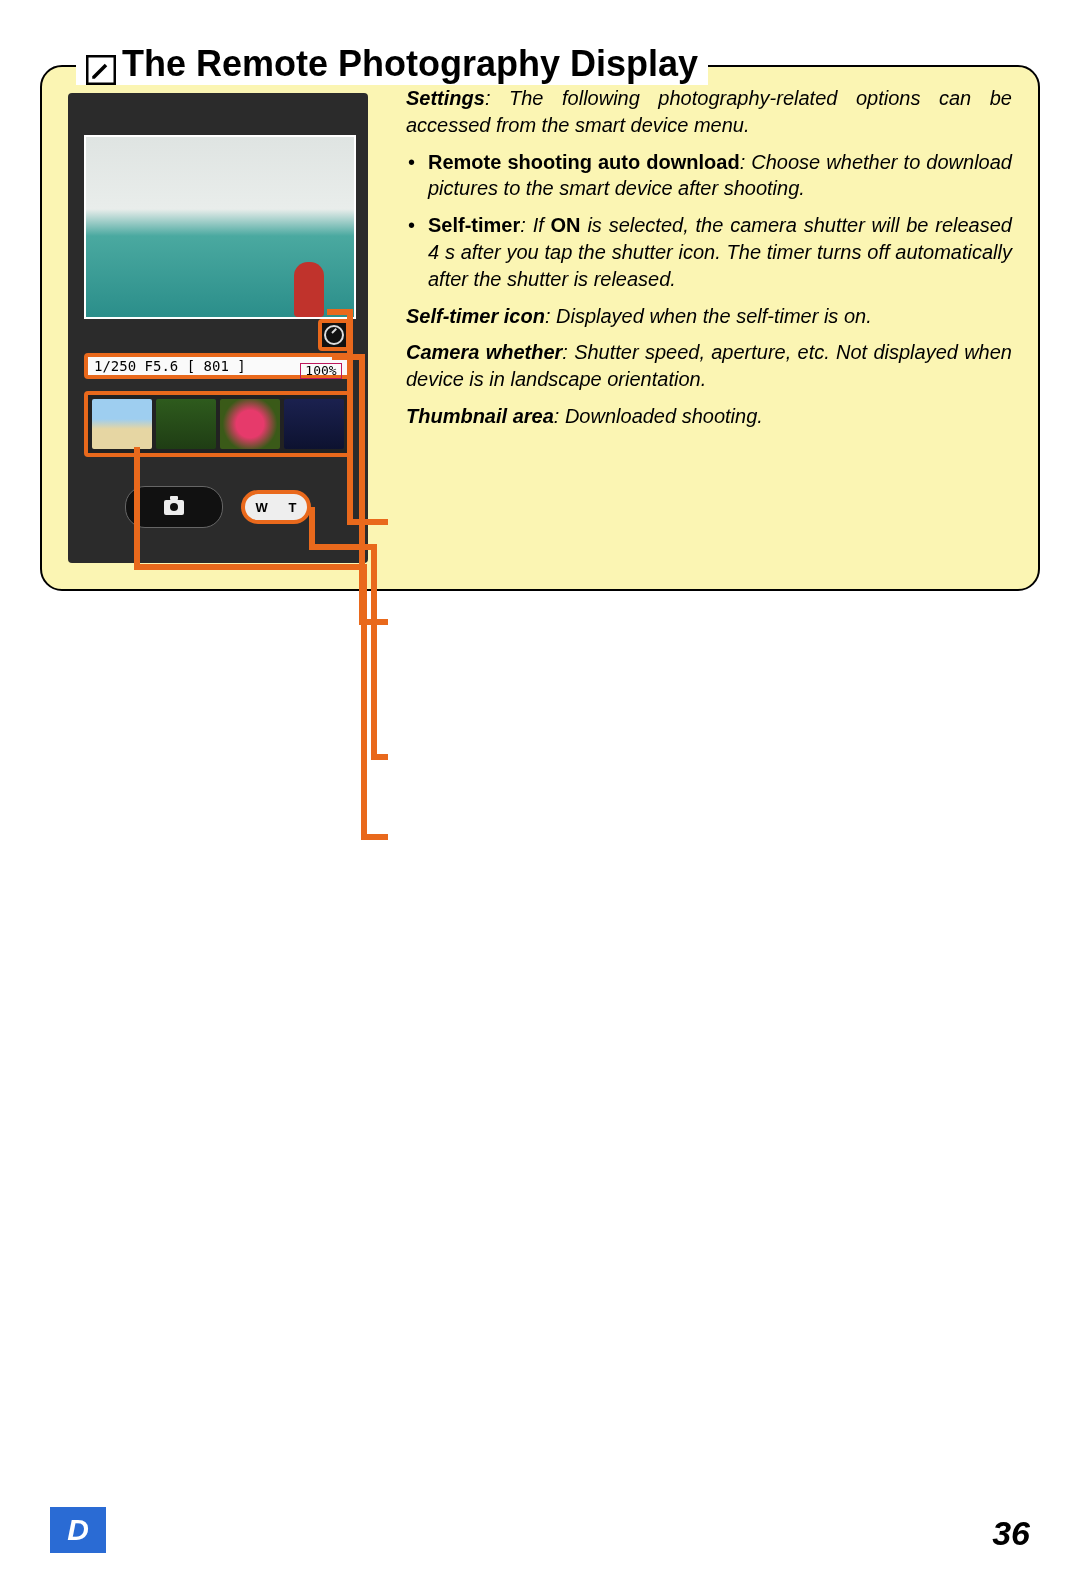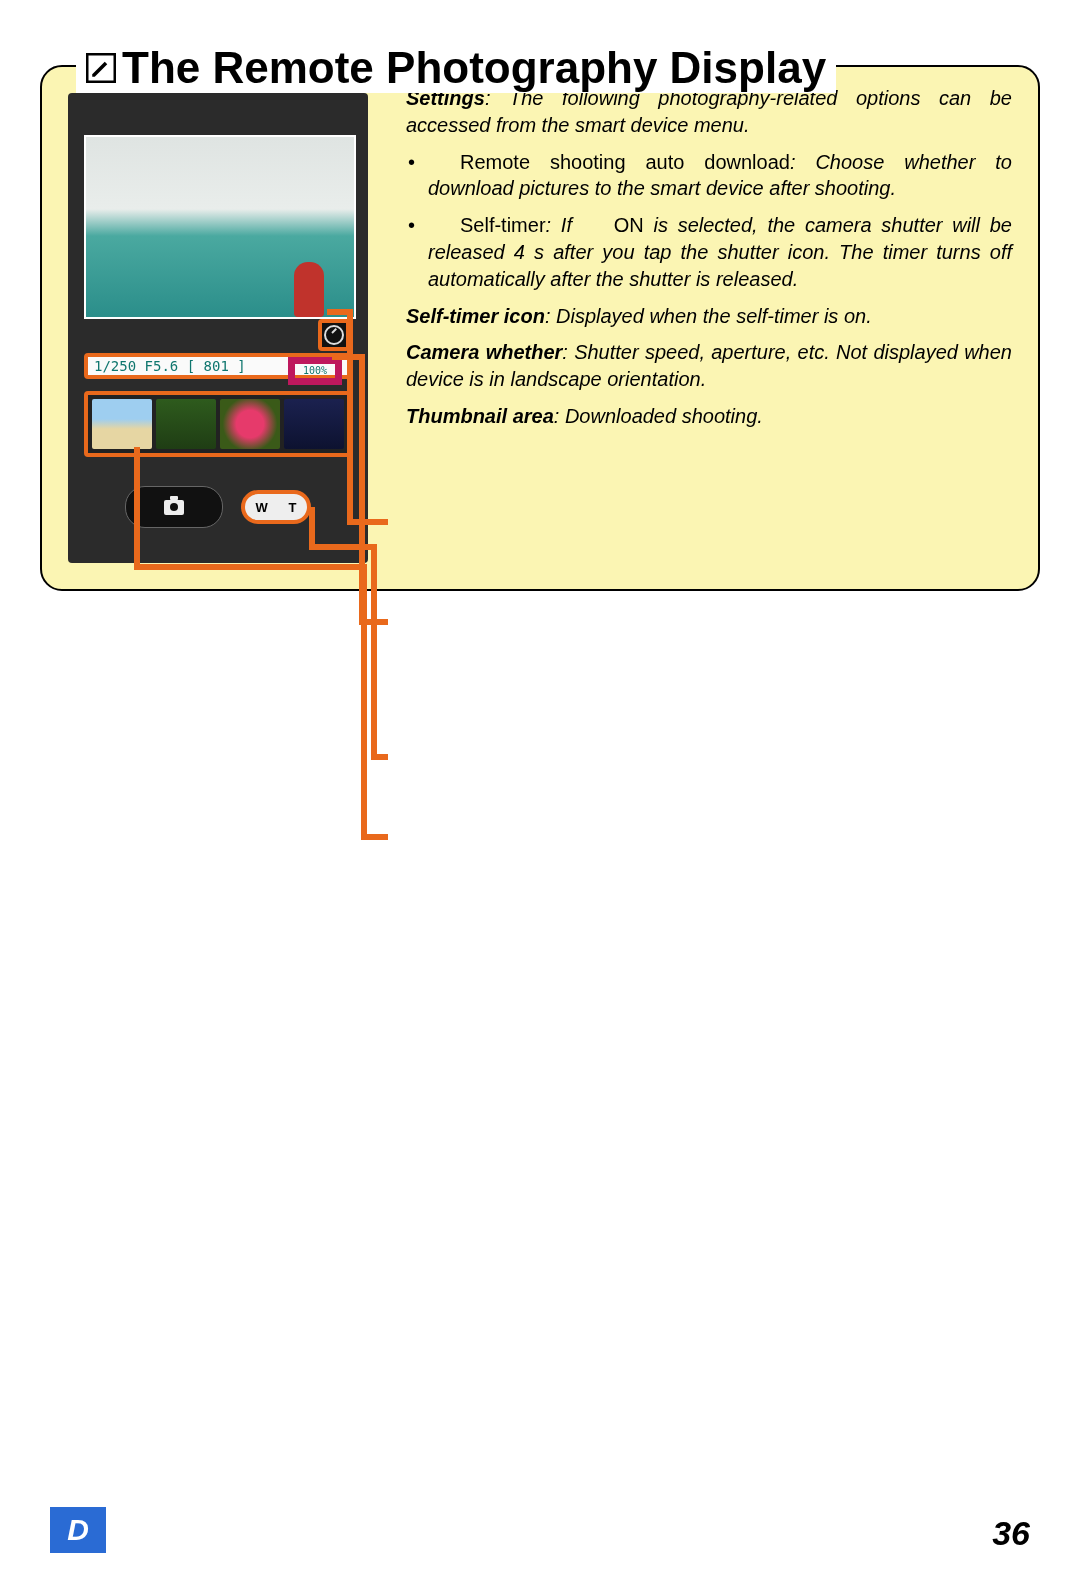--- a/index.html
+++ b/index.html
@@ -25,23 +25,23 @@
     padding: 18px 26px 26px 26px;
     background: #fbf5b3;
   }
   .infobox-title {
     position: absolute;
     top: -24px;
     left: 34px;
     background: #fff;
     padding: 0 10px;
     font-weight: 700;
-    font-size: 44px;
-    display: flex;
-    align-items: center;
+    font-size: 36px;
+    display: flex;
+    align-items: flex-end;
     gap: 6px;
   }
   .pencil-icon {
     width: 30px;
     height: 30px;
   }
 
   .infobox-content {
     display: flex;
     gap: 18px;
@@ -90,27 +90,27 @@
     background: #fafafa;
     border: 4px solid #e9691c;
     border-radius: 4px;
     box-sizing: border-box;
     display: flex;
     align-items: center;
     justify-content: space-between;
     padding: 0 6px;
     font-size: 14px;
     font-family: monospace;
-    color: #0f766e;
+    color: #000000;
   }
   .battery {
     width: 40px;
     height: 14px;
-    border: 7px solid #be185d;
-    font-size: 10px;
+    border: 1px solid #be185d;
+    font-size: 13px;
     display: flex;
     align-items: center;
     justify-content: center;
     margin-top: 9px;
   }
   
   .timer-icon-box {
     position: absolute;
     left: 250px;
     top: 226px;
@@ -212,21 +212,21 @@
     z-index: 3;
   }
 
   
   .text-col {
     flex: 1;
     font-size: 20px;
     line-height: 1.34;
   }
   .text-col p { margin: 0 0 10px 0; text-align: justify; }
-  .bold { font-weight: 400; font-style: normal; margin-left: 32px; }
+  .bold { font-weight: 700; font-style: normal; }
   .italic { font-style: italic; }
   .bolditalic { font-weight: 700; font-style: italic; }
   .entry { margin-top: 18px; }
   .bulleted { padding-left: 22px; position: relative; }
   .bulleted::before {
     content: '•';
     position: absolute;
     left: 2px;
     top: 0;
   }

